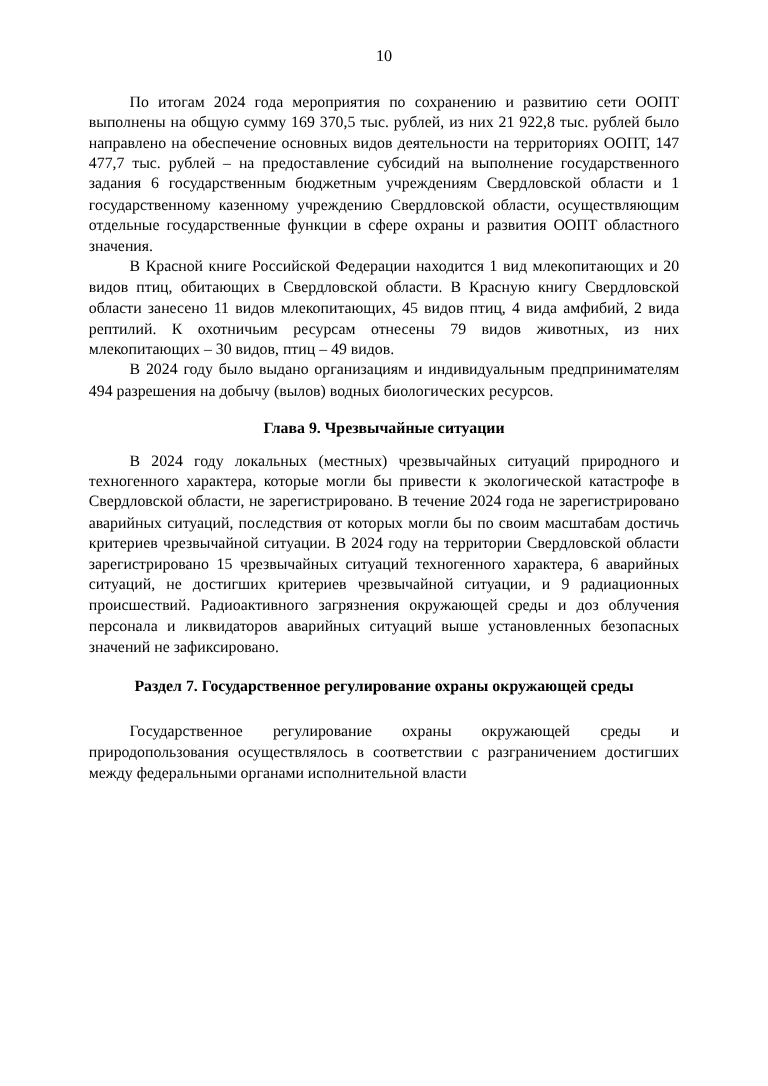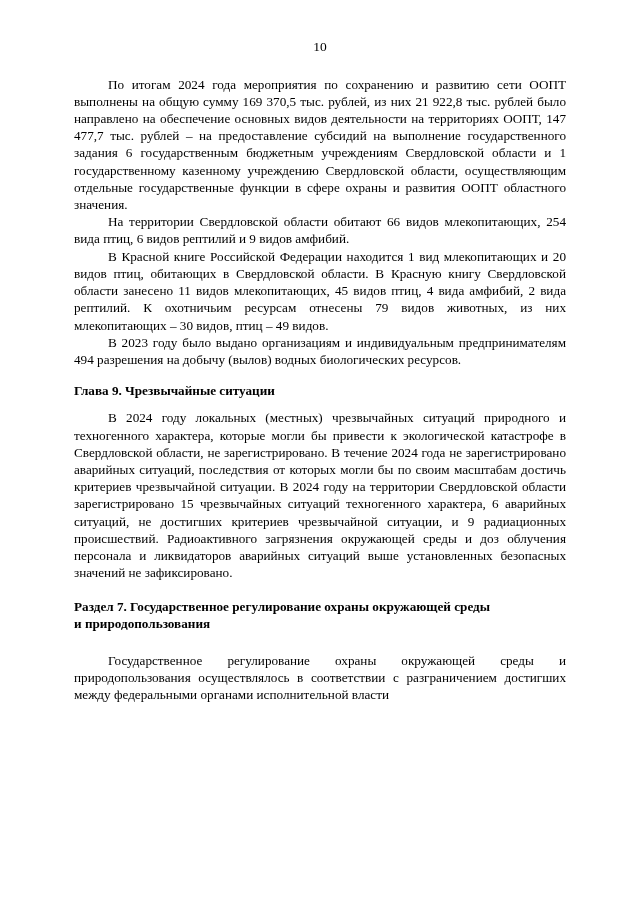--- a/index.html
+++ b/index.html
@@ -33,49 +33,47 @@
     font-size: 13.2px;
     line-height: 1.305;
     text-align: justify;
     text-indent: 34px;
     hyphens: none;
   }
   .heading {
     margin: 14px 0 10px 0;
     font-size: 13.2px;
     font-weight: bold;
-    text-align: left;
+    text-align: center;
     line-height: 1.3;
   }
   .heading.section {
     margin: 16px 0 12px 0;
   }
   .heading-line {
     display: block;
   }
   .spacer-sm { height: 8px; }
 </style>
 </head>
 <body>
 
 <div class="page">
 
   <div class="page-number">10</div>
 
   <p class="body-par">По итогам 2024 года мероприятия по сохранению и развитию сети ООПТ выполнены на общую сумму 169 370,5 тыс. рублей, из них 21 922,8 тыс. рублей было направлено на обеспечение основных видов деятельности на территориях ООПТ, 147 477,7 тыс. рублей – на предоставление субсидий на выполнение государственного задания 6 государственным бюджетным учреждениям Свердловской области и 1 государственному казенному учреждению Свердловской области, осуществляющим отдельные государственные функции в сфере охраны и развития ООПТ областного значения.</p>
-  <p class="body-par">На территории Свердловской области обитают 66 видов млекопитающих, 254 вида птиц, 6 видов рептилий и 9 видов амфибий.</p>
   <p class="body-par">В Красной книге Российской Федерации находится 1 вид млекопитающих и 20 видов птиц, обитающих в Свердловской области. В Красную книгу Свердловской области занесено 11 видов млекопитающих, 45 видов птиц, 4 вида амфибий, 2 вида рептилий. К охотничьим ресурсам отнесены 79 видов животных, из них млекопитающих – 30 видов, птиц – 49 видов.</p>
-  <p class="body-par">В 2023 году было выдано организациям и индивидуальным предпринимателям 494 разрешения на добычу (вылов) водных биологических ресурсов.</p>
+  <p class="body-par">В 2024 году было выдано организациям и индивидуальным предпринимателям 494 разрешения на добычу (вылов) водных биологических ресурсов.</p>
 
   <div class="heading">Глава 9. Чрезвычайные ситуации</div>
 
   <p class="body-par">В 2024 году локальных (местных) чрезвычайных ситуаций природного и техногенного характера, которые могли бы привести к экологической катастрофе в Свердловской области, не зарегистрировано. В течение 2024 года не зарегистрировано аварийных ситуаций, последствия от которых могли бы по своим масштабам достичь критериев чрезвычайной ситуации. В 2024 году на территории Свердловской области зарегистрировано 15 чрезвычайных ситуаций техногенного характера, 6 аварийных ситуаций, не достигших критериев чрезвычайной ситуации, и 9 радиационных происшествий. Радиоактивного загрязнения окружающей среды и доз облучения персонала и ликвидаторов аварийных ситуаций выше установленных безопасных значений не зафиксировано.</p>
 
   <div class="heading section">
     <span class="heading-line">Раздел 7. Государственное регулирование охраны окружающей среды</span>
-    <span class="heading-line">и природопользования</span>
   </div>
 
   <div class="spacer-sm"></div>
 
   <p class="body-par">Государственное регулирование охраны окружающей среды и природопользования осуществлялось в соответствии с разграничением достигших между федеральными органами исполнительной власти</p>
 
 </div>
 
 </body></html>

